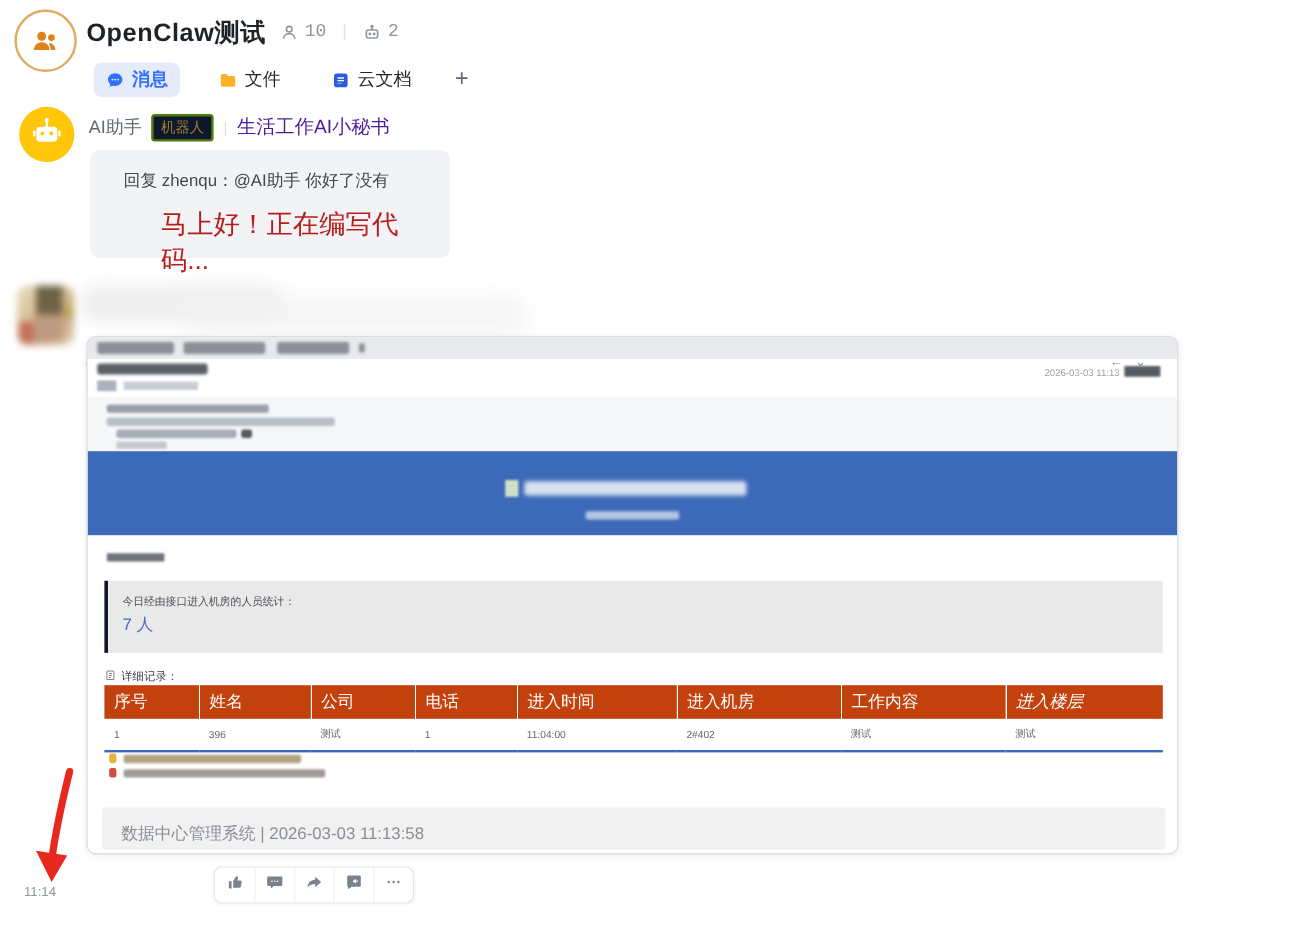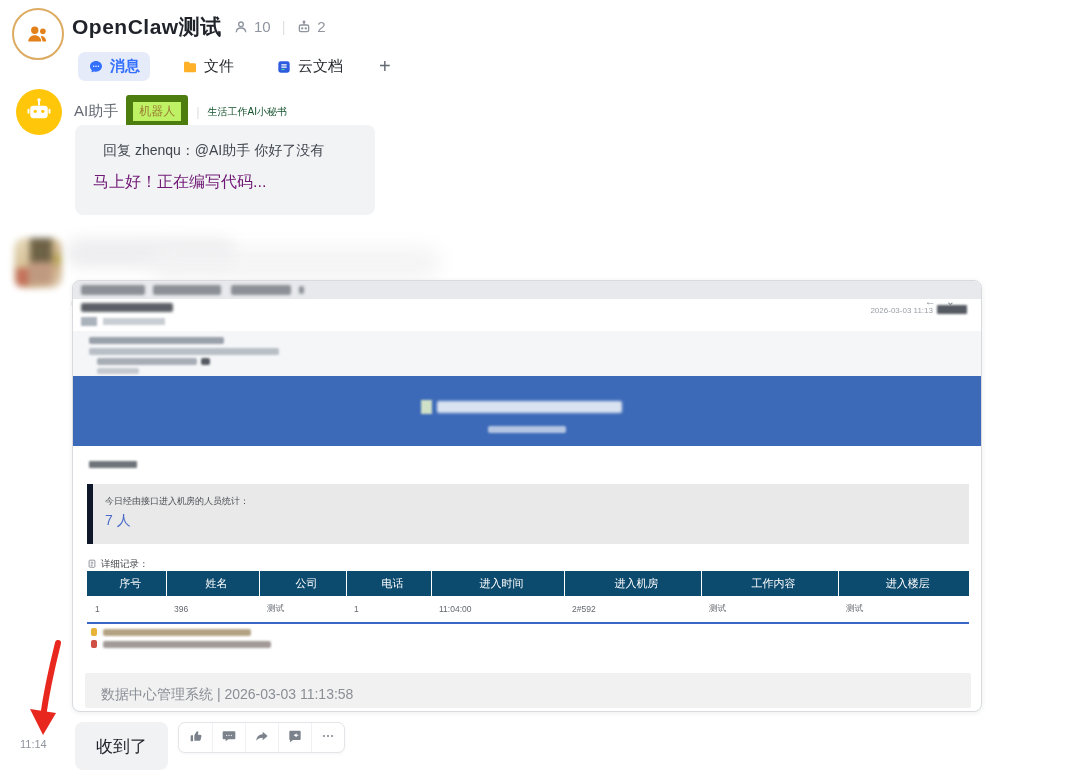--- a/index.html
+++ b/index.html
@@ -4,40 +4,40 @@
 <style>
   * { margin:0; padding:0; box-sizing:border-box; }
   html,body { background:#fff; }
   body { font-family:"Liberation Sans","DejaVu Sans",sans-serif; color:#1f2329; }
   .stage { position:relative; width:1080px; height:782px; background:#fff; overflow:hidden; }
 
   
   .group-avatar { position:absolute; left:12px; top:8px; width:52px; height:52px; border-radius:50%;
      background:#fff; border:2px solid #ddab62; display:flex; align-items:center; justify-content:center; }
   .chat-title { position:absolute; left:72px; top:13px; font-size:21px; font-weight:bold; color:#1f2329; letter-spacing:.5px; }
-  .hdr-meta { position:absolute; left:233px; top:18px; display:flex; align-items:center; gap:5px; color:#8f959e; font-size:15px; }
+  .hdr-meta { position:absolute; left:233px; top:18px; display:flex; align-items:center; gap:5px; color:#8f959e; font-size:15px;font-family:Liberation Mono, monospace; }
   .hdr-divider { color:#dee0e3; margin:0 6px; font-size:14px; }
   .tabs { position:absolute; left:78px; top:52px; display:flex; align-items:center; gap:22px; }
   .tab { display:flex; align-items:center; gap:6px; font-size:15px; color:#1f2329; padding:5px 10px; border-radius:7px; cursor:pointer; }
   .tab.active { background:#e6ebfa; color:#3370ff; font-weight:bold; }
   .tab-plus { font-size:20px; color:#646a73; padding:0 4px; cursor:pointer; }
 
   
   .ai-avatar { position:absolute; left:16px; top:89px; width:46px; height:46px; border-radius:50%;
      background:#ffc60a; display:flex; align-items:center; justify-content:center; }
   .ai-nameline { position:absolute; left:74px; top:95px; display:flex; align-items:center; gap:8px; }
   .ai-name { font-size:15px; color:#646a73; }
-  .bot-badge { font-size:12px; color:#9b7c33; background:#bef264; border:7px solid #4d7c0f; border-radius:3px; padding:1px 6px; }
+  .bot-badge { font-size:12px; color:#9b7c33; background:#0f172a; border:2px solid #4d7c0f; border-radius:3px; padding:1px 6px; }
   .name-divider { color:#dee0e3; font-size:13px; }
-  .ai-desc { font-size:10px; color:#14532d; }
+  .ai-desc { font-size:16px; color:#4c1d95; }
   .msg-bubble { position:absolute; left:75px; top:125px; width:300px; height:90px; background:#f2f3f5; border-radius:8px; padding:15px 18px; }
   .quote-line { display:flex; align-items:flex-start; gap:8px; }
   .quote-bar { width:2px; background:#a8adb5; border-radius:1px; }
   .quote-text { font-size:14px; color:#41464e; line-height:20px; }
-  .msg-main { margin-top:12px; font-size:16px; color:#701a75; }
+  .msg-main { margin-top:12px; font-size:22px; color:#b91c1c;margin-left:41px; }
 
   
   .blur-avatar { position:absolute; left:14px; top:238px; width:48px; height:50px; border-radius:10px; overflow:hidden; filter:blur(3px); }
   .blur-avatar .p1 { position:absolute; inset:0; background:linear-gradient(135deg,#e8dcc3 0%,#d8c49a 35%,#c8a87e 70%,#e7d7c0 100%); }
   .blur-avatar .p2 { position:absolute; left:16px; top:0; width:22px; height:26px; background:#6e6246; }
   .blur-avatar .p3 { position:absolute; left:14px; top:24px; width:24px; height:22px; background:#c09a80; }
   .blur-avatar .p4 { position:absolute; left:2px; top:30px; width:12px; height:18px; background:#c4705a; }
   .blur-avatar .p5 { position:absolute; left:40px; top:16px; width:8px; height:10px; background:#b7a34e; }
   .name-smudge { position:absolute; left:66px; top:238px; width:170px; height:30px; background:#ececee; border-radius:15px; filter:blur(7px); opacity:.9; }
   .name-smudge2 { position:absolute; left:150px; top:246px; width:290px; height:34px; background:#f3f3f4; border-radius:17px; filter:blur(9px); opacity:.85; }
@@ -53,30 +53,30 @@
   .shot-fromtxt { position:absolute; left:30px; top:37px; width:62px; height:7px; background:#c9ced4; filter:blur(1px); }
   .shot-replyicons { position:absolute; right:16px; top:14px; color:#8b9097; font-size:11px; letter-spacing:10px; }
   .shot-date { position:absolute; right:48px; top:25px; font-size:8px; color:#9aa0a8; filter:blur(.3px); }
   .shot-datechip { position:absolute; right:14px; top:24px; width:30px; height:9px; background:#565b63; filter:blur(1px); border-radius:1px; }
   .shot-bodylight { position:absolute; left:0; top:50px; width:100%; height:45px; background:#f5f6f8; }
   .shot-banner { position:absolute; left:0; top:95px; width:100%; height:70px; background:#3d6ab8; }
   .banner-icon { position:absolute; left:50%; top:24px; margin-left:-106px; width:11px; height:14px; background:#cfe0c8; filter:blur(1px); }
   .banner-title { position:absolute; left:50%; top:25px; margin-left:-90px; width:185px; height:12px; background:#d9e2f0; filter:blur(1.6px); border-radius:2px; }
   .banner-date { position:absolute; left:50%; top:50px; margin-left:-39px; width:78px; height:7px; background:#b4c5e3; filter:blur(1.2px); border-radius:2px; }
   .shot-greeting { position:absolute; left:16px; top:180px; width:48px; height:7px; background:#6f747b; filter:blur(.8px); border-radius:1px; }
-  .stat-box { position:absolute; left:14px; top:203px; width:882px; height:60px; background:#e9e9e9; border-left:6px solid #0f172a; }
+  .stat-box { position:absolute; left:14px; top:203px; width:882px; height:60px; background:#e9e9e9; border-left:3px solid #0f172a; }
   .stat-label { position:absolute; left:12px; top:11px; font-size:9px; color:#4a4e55; filter:blur(.3px); }
   .stat-value { position:absolute; left:12px; top:28px; font-size:14px; color:#4a6bc8; }
   .records-row { position:absolute; left:14px; top:274px; display:flex; align-items:center; gap:4px; }
   .records-label { font-size:9.5px; color:#3a3e44; filter:blur(.2px);text-align:right; }
   table.records { position:absolute; left:14px; top:290px; width:882px; border-collapse:collapse; table-layout:fixed;
      border-bottom:2px solid #3a67c5; }
-  table.records th { background:#0c4a6e; color:#fff; font-size:11px; font-weight:normal; text-align:center;
+  table.records th { background:#c2410c; color:#fff; font-size:14px; font-weight:normal; text-align:left;
      padding:5px 0 5px 8px; border-right:1px solid rgba(255,255,255,.85); filter:blur(.2px); }
-  table.records th:last-child { border-right:none; }
+  table.records th:last-child { border-right:none;font-style:italic; }
   table.records td { font-size:8.5px; color:#63686f; padding:7px 0 7px 8px; background:#fff; filter:blur(.2px); }
   .note-line { position:absolute; display:flex; align-items:center; gap:6px; }
   .note-dot { width:6px; height:8px; border-radius:2px; filter:blur(.6px); }
   .note-bar { height:7px; border-radius:2px; filter:blur(.9px); }
   .shot-footer { position:absolute; left:12px; top:392px; width:886px; height:35px; background:#f1f1f1; border-radius:2px; }
   .shot-footer-text { position:absolute; left:16px; top:13px; font-size:14px; color:#8a8f96; filter:blur(.3px);text-align:center; }
 
   
   .receipt-time { position:absolute; left:20px; top:738px; font-size:11px; color:#8f959e; }
   .receipt-bubble { position:absolute; left:75px; top:722px; width:93px; height:48px; background:#f1f2f4; border-radius:8px;
@@ -277,21 +277,21 @@
             <th>进入楼层</th>
           </tr>
         </thead>
       <tbody>
           <tr>
             <td>1</td>
             <td>396</td>
             <td>测试</td>
             <td>1</td>
             <td>11:04:00</td>
-            <td>2#592</td>
+            <td>2#402</td>
             <td>测试</td>
             <td>测试</td>
           </tr>
         </tbody>
     </table>
 
     <div class="note-line" style="left:18px;top:347px;">
       <div class="note-dot" style="background:#e8b339;"></div>
       <div class="note-bar" style="width:148px;background:#b3a384;"></div>
     </div>
@@ -299,23 +299,20 @@
       <div class="note-dot" style="background:#cf4f43;"></div>
       <div class="note-bar" style="width:168px;background:#a29a98;"></div>
     </div>
 
     <div class="shot-footer">
       <div class="shot-footer-text">数据中心管理系统 | 2026-03-03 11:13:58</div>
     </div>
   </div>
 
   <div class="receipt-time">11:14</div>
-  <div class="receipt-bubble">
-    <span>收到了</span>
-  </div>
   <div class="action-bar">
     <div class="action-btn">
       <span>
         <svg viewBox="0 0 24 24" width="16" height="16">
             <path fill="#7b828c" d="M7.5 20H5a1 1 0 0 1-1-1v-7a1 1 0 0 1 1-1h2.5zm2-9.3 3.2-5.2c.3-.6 1-.9 1.6-.7.9.2 1.4 1.1 1.2 2l-.7 3.2h3.6c1.2 0 2 1.1 1.8 2.2l-1.3 5.6c-.2.9-1 1.5-1.9 1.5H9.5z"></path>
           </svg>
       </span>
     </div>
     <div class="action-btn">
       <span>

